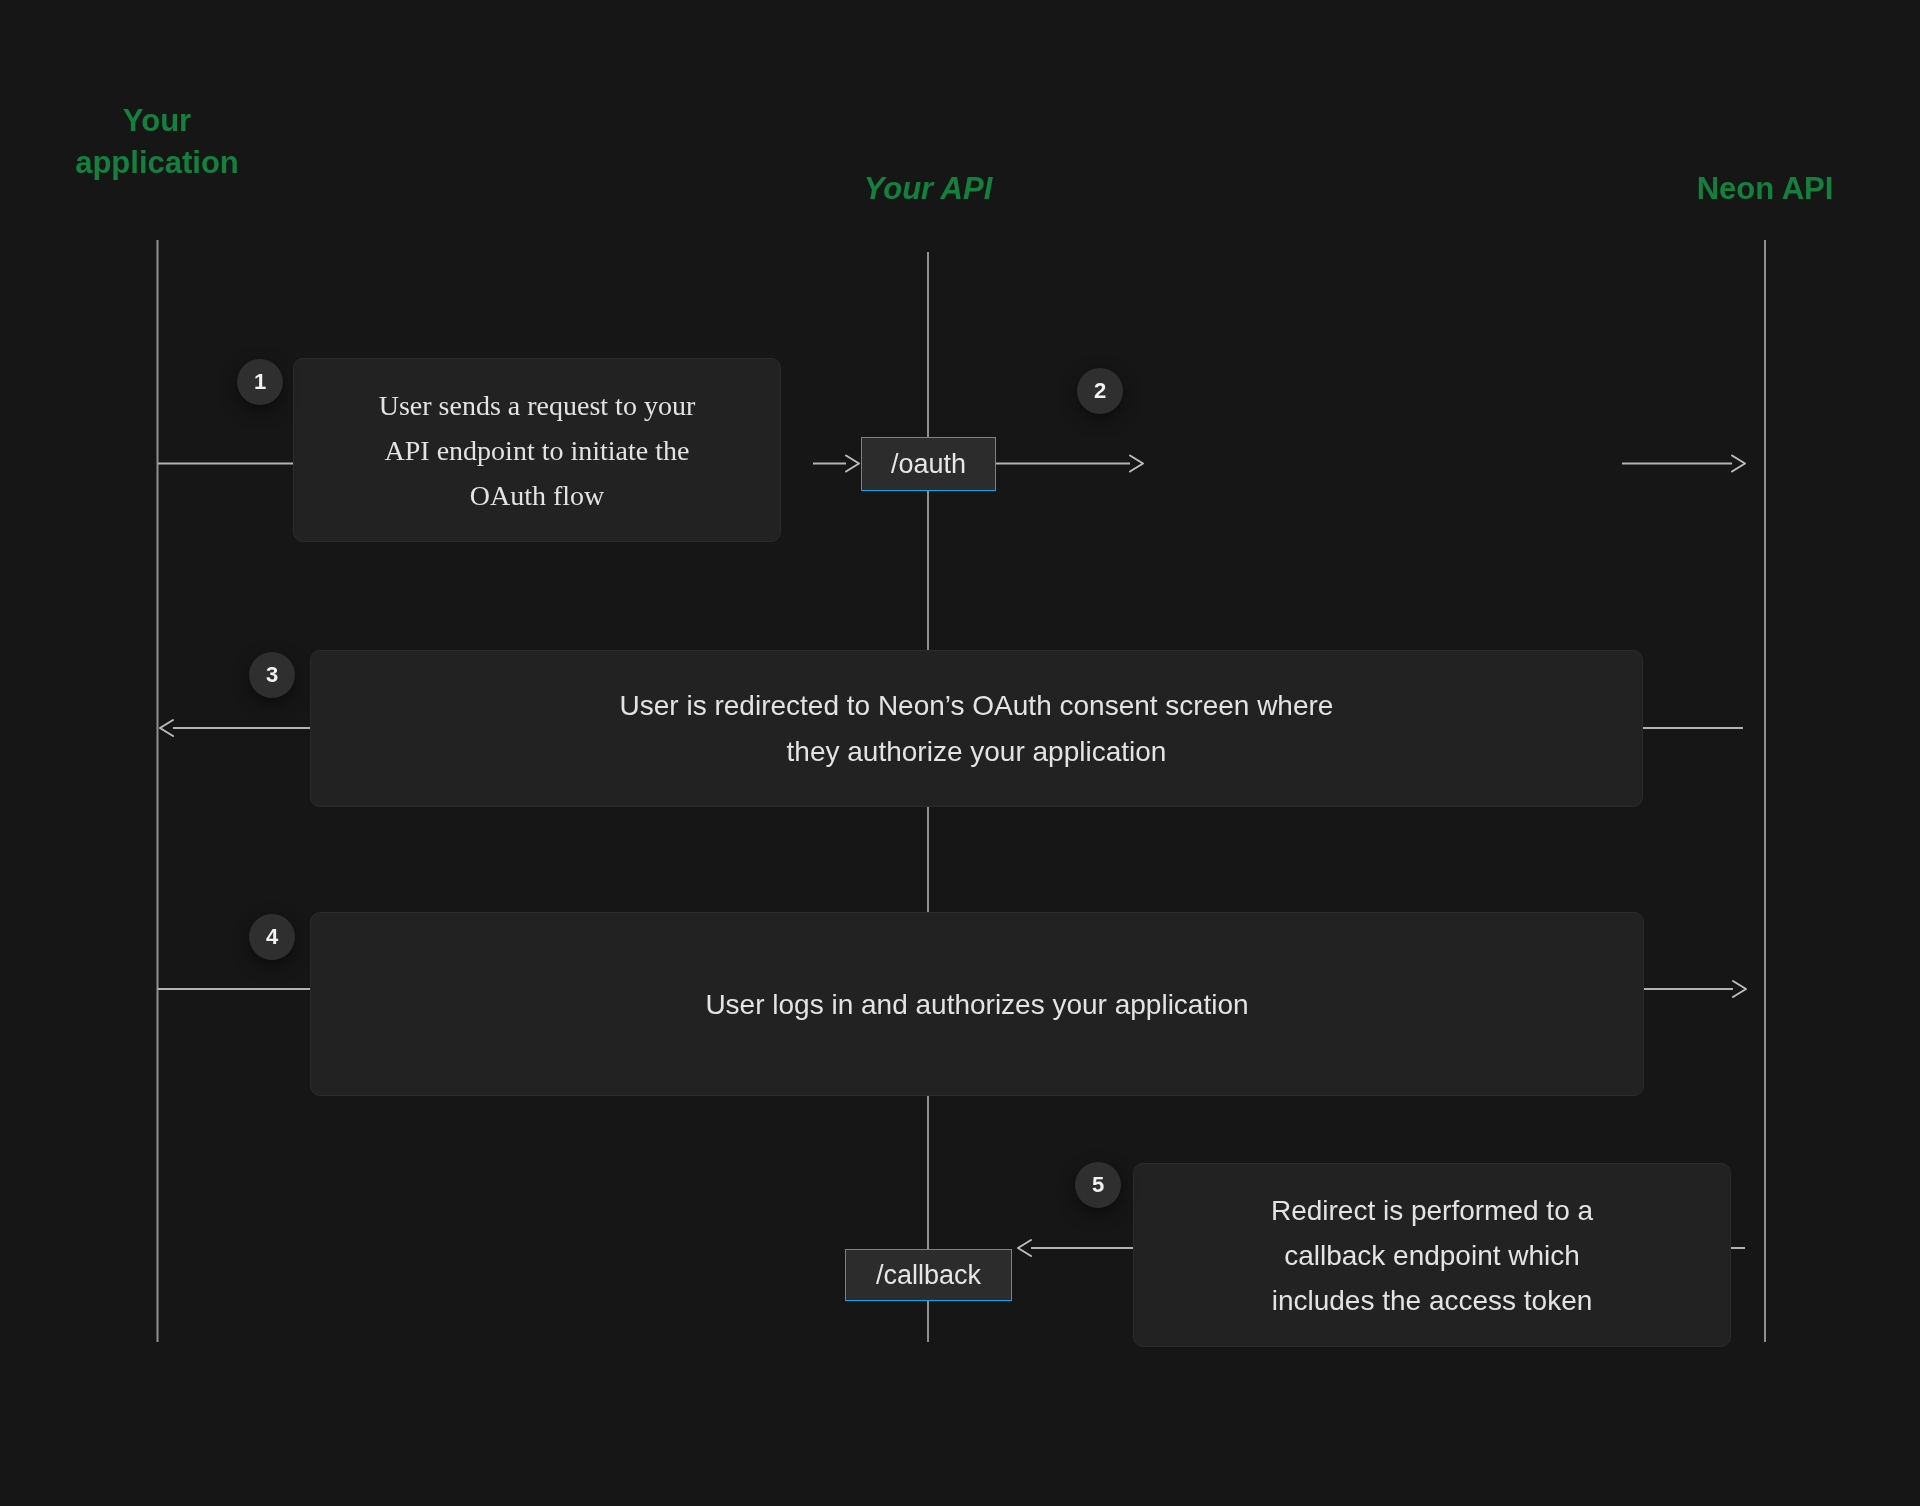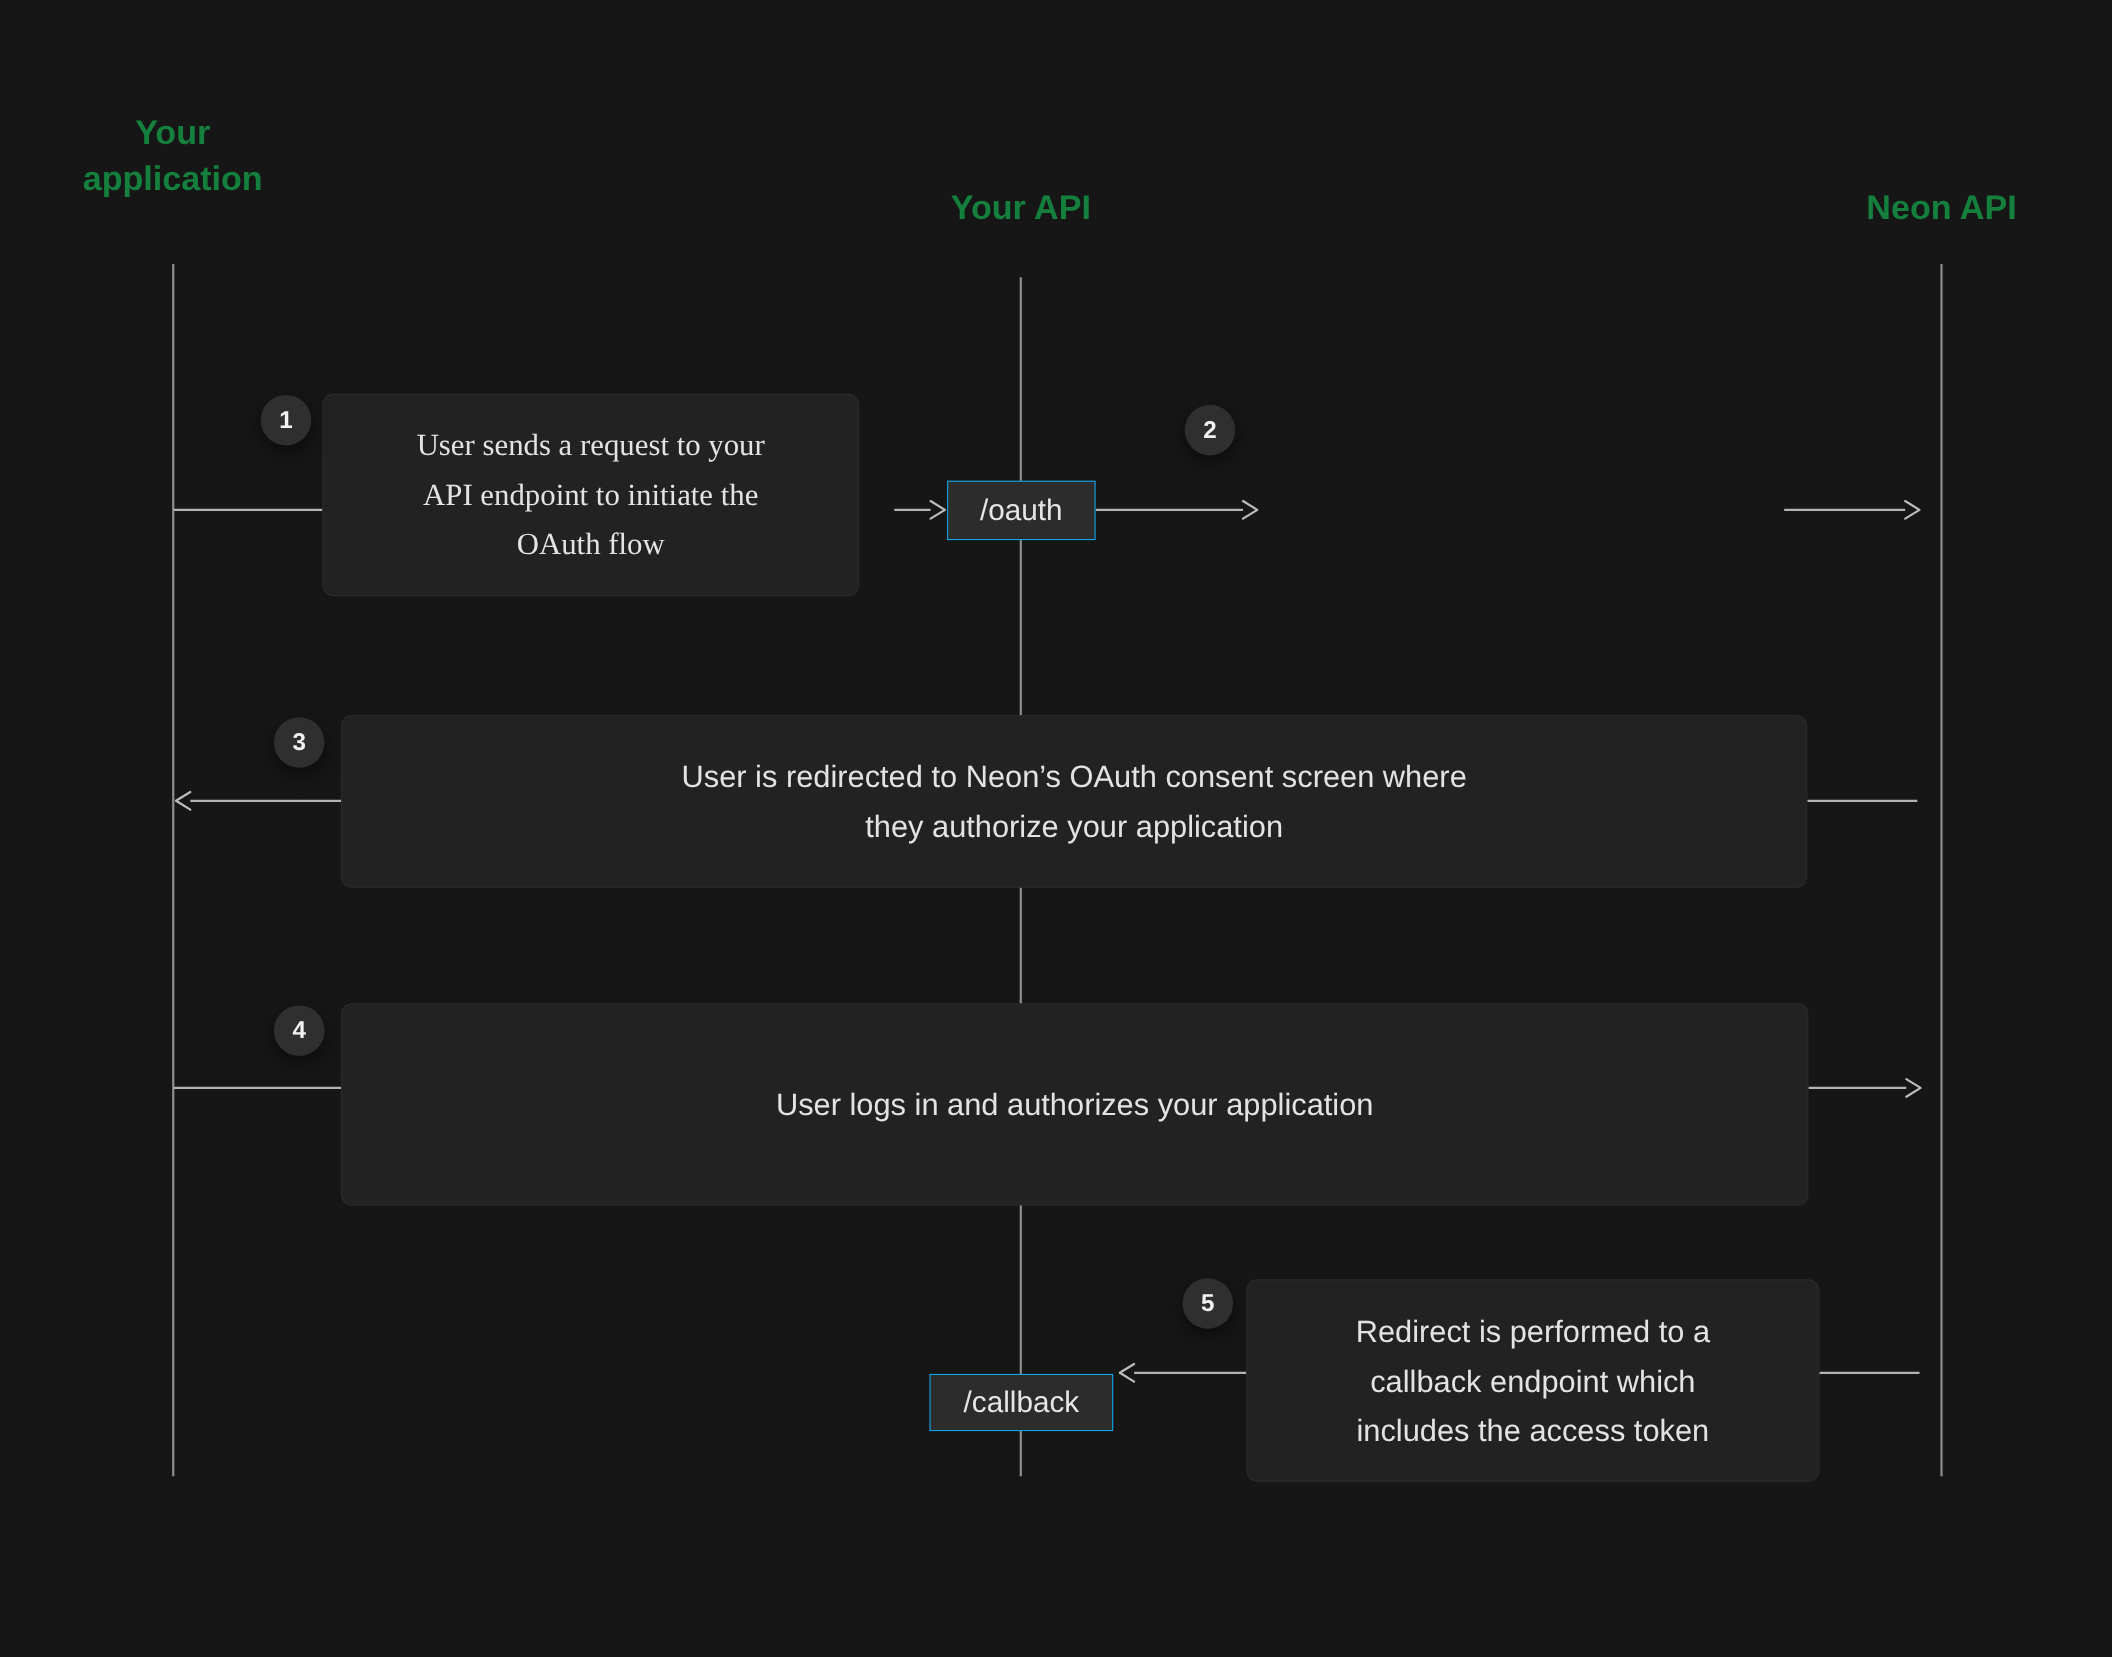--- a/index.html
+++ b/index.html
@@ -68,21 +68,21 @@
     <line class="msgline" x1="158" y1="989" x2="310" y2="989"></line>
     <line class="msgline" x1="1644" y1="989" x2="1733" y2="989"></line>
     <path class="arrowhead" d="M 1733 981 L 1746 989 L 1733 997"></path>
 
     <path class="arrowhead" d="M 1031 1240 L 1018 1248 L 1031 1256"></path>
     <line class="msgline" x1="1031" y1="1248" x2="1133" y2="1248"></line>
     <line class="msgline" x1="1654" y1="1248" x2="1745" y2="1248"></line>
   </svg>
 
   <div class="lane-label" style="left:42px;top:100px;width:230px;">Your application</div>
-  <div class="lane-label" style="left:828px;top:168px;width:200px;">Your API</div>
+  <div class="lane-label" style="left:828px;top:168px;width:200px;font-style:italic;">Your API</div>
   <div class="lane-label" style="left:1665px;top:168px;width:200px;">Neon API</div>
 
   <div class="badge" style="left:237px;top:359px;">1</div>
   <div class="box" style="left:293px;top:358px;width:488px;height:184px;font-family:Liberation Serif, serif;">
     <span>User sends a request to your</span>
     <span>API endpoint to initiate the</span>
     <span>OAuth flow</span>
   </div>
 
   <div class="chip" style="left:861px;top:437px;width:135px;height:54px;">/oauth</div>
@@ -96,19 +96,19 @@
   </div>
 
   <div class="badge" style="left:249px;top:914px;">4</div>
   <div class="box" style="left:310px;top:912px;width:1334px;height:184px;">
     <span>User logs in and authorizes your application</span>
   </div>
 
   <div class="chip" style="left:845px;top:1221px;width:167px;height:52px;margin-top:28px;">/callback</div>
 
   <div class="badge" style="left:1075px;top:1162px;">5</div>
-  <div class="box" style="left:1133px;top:1163px;width:521px;height:184px;">
+  <div class="box" style="left:1133px;top:1163px;width:598px;height:184px;">
     <span>Redirect is performed to a</span>
     <span>callback endpoint which</span>
     <span>includes the access token</span>
   </div>
 
 </div>
 
 </body></html>

